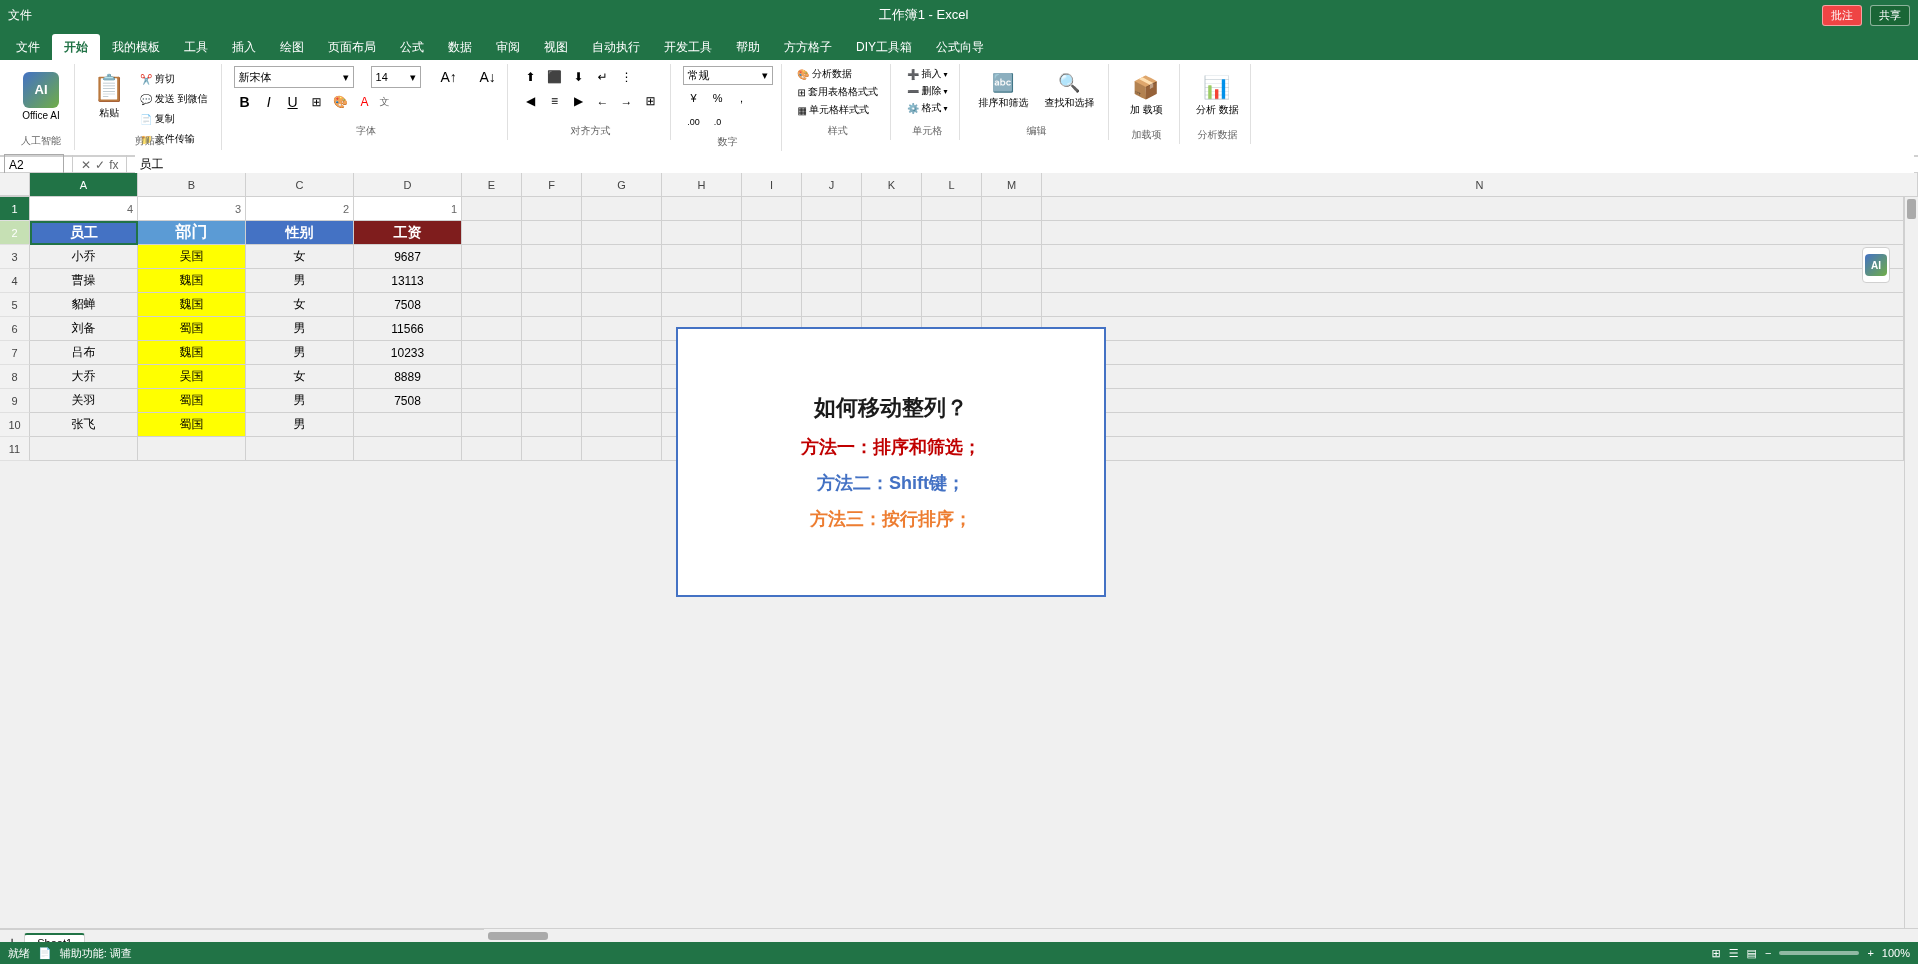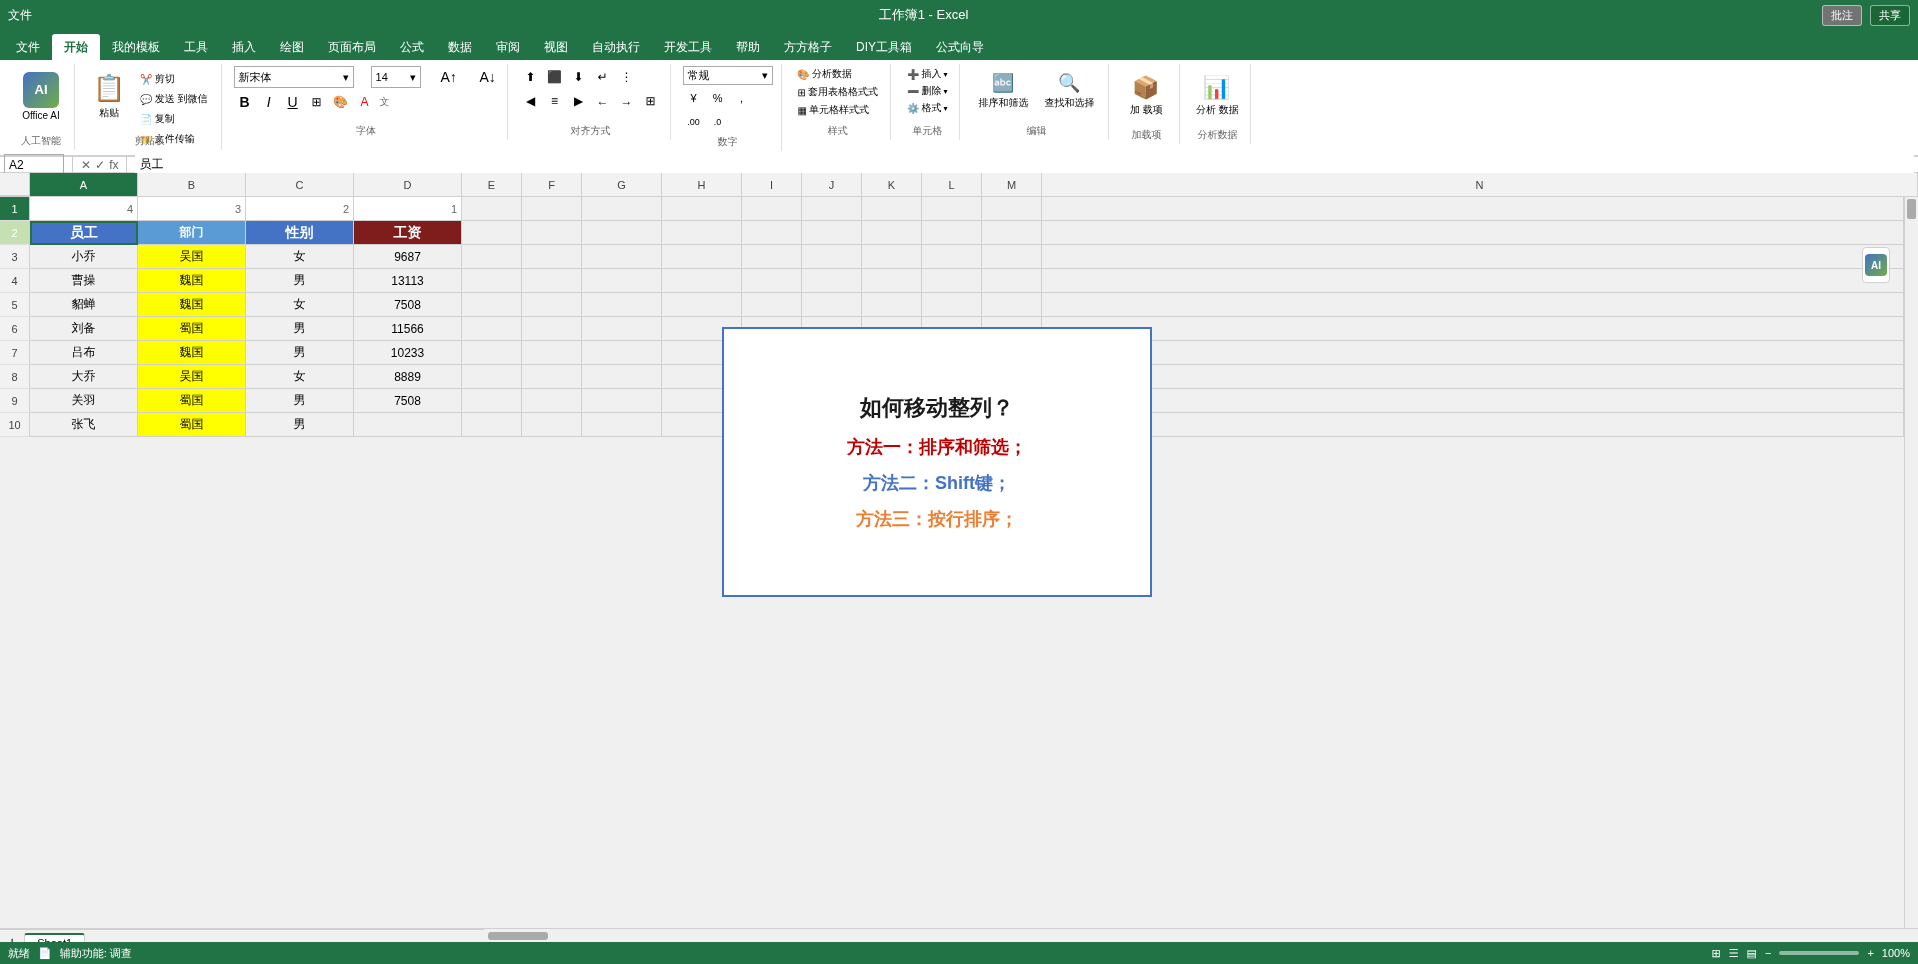--- a/index.html
+++ b/index.html
@@ -431,21 +431,21 @@
 <body>
 
 <div class="title-bar">
   <div class="title-bar-left">
     <span style="cursor:pointer">文件</span>
   </div>
   <div class="title-bar-center">
     <span>工作簿1 - Excel</span>
   </div>
   <div class="title-bar-right">
-    <button style="background:#737373;border:1px solid rgba(255,255,255,0.5);color:white;padding:2px 8px;border-radius:3px;cursor:pointer;font-size:11px;margin-left:7px;">批注</button>
+    <button style="background:#ef4444;border:1px solid rgba(255,255,255,0.5);color:white;padding:2px 8px;border-radius:3px;cursor:pointer;font-size:11px;margin-left:7px;">批注</button>
     <button style="background:#1a6636;border:1px solid rgba(255,255,255,0.5);color:white;padding:2px 8px;border-radius:3px;cursor:pointer;font-size:11px;">共享</button>
   </div>
 </div>
 
 <div class="main-area">
 
   <div class="ribbon">
 
     <div class="ribbon-tabs">
       <div class="ribbon-tab">文件</div>
@@ -706,21 +706,21 @@
           <div class="cell col-rest"></div>
           <div class="cell col-rest"></div>
           <div class="cell col-rest"></div>
           <div class="cell col-rest"></div>
           <div class="cell" style="flex:1;"></div>
         </div>
 
         <div class="grid-row">
           <div class="row-num selected" style="background:#c6e0b4;">2</div>
           <div class="cell col-a-width header-cell selected-active" style="background:#4472C4;color:white;font-weight:bold;font-size:14px;">员工</div>
-          <div class="cell col-b-width header-cell" style="background:#5B9BD5;color:white;font-weight:bold;font-size:12px;">部门</div>
+          <div class="cell col-b-width header-cell" style="background:#5B9BD5;color:white;font-weight:bold;font-size:16px;">部门</div>
           <div class="cell col-c-width header-cell" style="background:#4472C4;color:white;font-weight:bold;font-size:14px;">性别</div>
           <div class="cell col-d-width header-cell" style="background:#7f1d1d;color:white;font-weight:bold;font-size:14px;">工资</div>
           <div class="cell col-e-width"></div>
           <div class="cell col-f-width"></div>
           <div class="cell col-g-width"></div>
           <div class="cell col-h-width"></div>
           <div class="cell col-rest"></div>
           <div class="cell col-rest"></div>
           <div class="cell col-rest"></div>
           <div class="cell col-rest"></div>
@@ -865,22 +865,39 @@
           <div class="cell col-g-width"></div>
           <div class="cell col-h-width"></div>
           <div class="cell col-rest"></div>
           <div class="cell col-rest"></div>
           <div class="cell col-rest"></div>
           <div class="cell col-rest"></div>
           <div class="cell col-rest"></div>
           <div class="cell" style="flex:1;"></div>
         </div>
 
-
-        <div class="textbox-overlay" style="left: 722px; top: 130px; width: 430px; height: 270px;">
+        <div class="grid-row" style="flex:1;">
+          <div class="row-num">11</div>
+          <div class="cell col-a-width"></div>
+          <div class="cell col-b-width"></div>
+          <div class="cell col-c-width"></div>
+          <div class="cell col-d-width"></div>
+          <div class="cell col-e-width"></div>
+          <div class="cell col-f-width"></div>
+          <div class="cell col-g-width"></div>
+          <div class="cell col-h-width"></div>
+          <div class="cell col-rest"></div>
+          <div class="cell col-rest"></div>
+          <div class="cell col-rest"></div>
+          <div class="cell col-rest"></div>
+          <div class="cell col-rest"></div>
+          <div class="cell" style="flex:1;"></div>
+        </div>
+
+        <div class="textbox-overlay" style="left: 676px; top: 130px; width: 430px; height: 270px;">
           <div class="textbox-title">如何移动整列？</div>
           <div class="textbox-method1">方法一：排序和筛选；</div>
           <div class="textbox-method2">方法二：Shift键；</div>
           <div class="textbox-method3">方法三：按行排序；</div>
         </div>
 
         <div class="ai-side-btn">
           <div style="width:22px;height:22px;background:linear-gradient(135deg,#4472C4,#70AD47);border-radius:4px;display:flex;align-items:center;justify-content:center;color:white;font-weight:bold;font-size:10px;">AI</div>
         </div>
 

